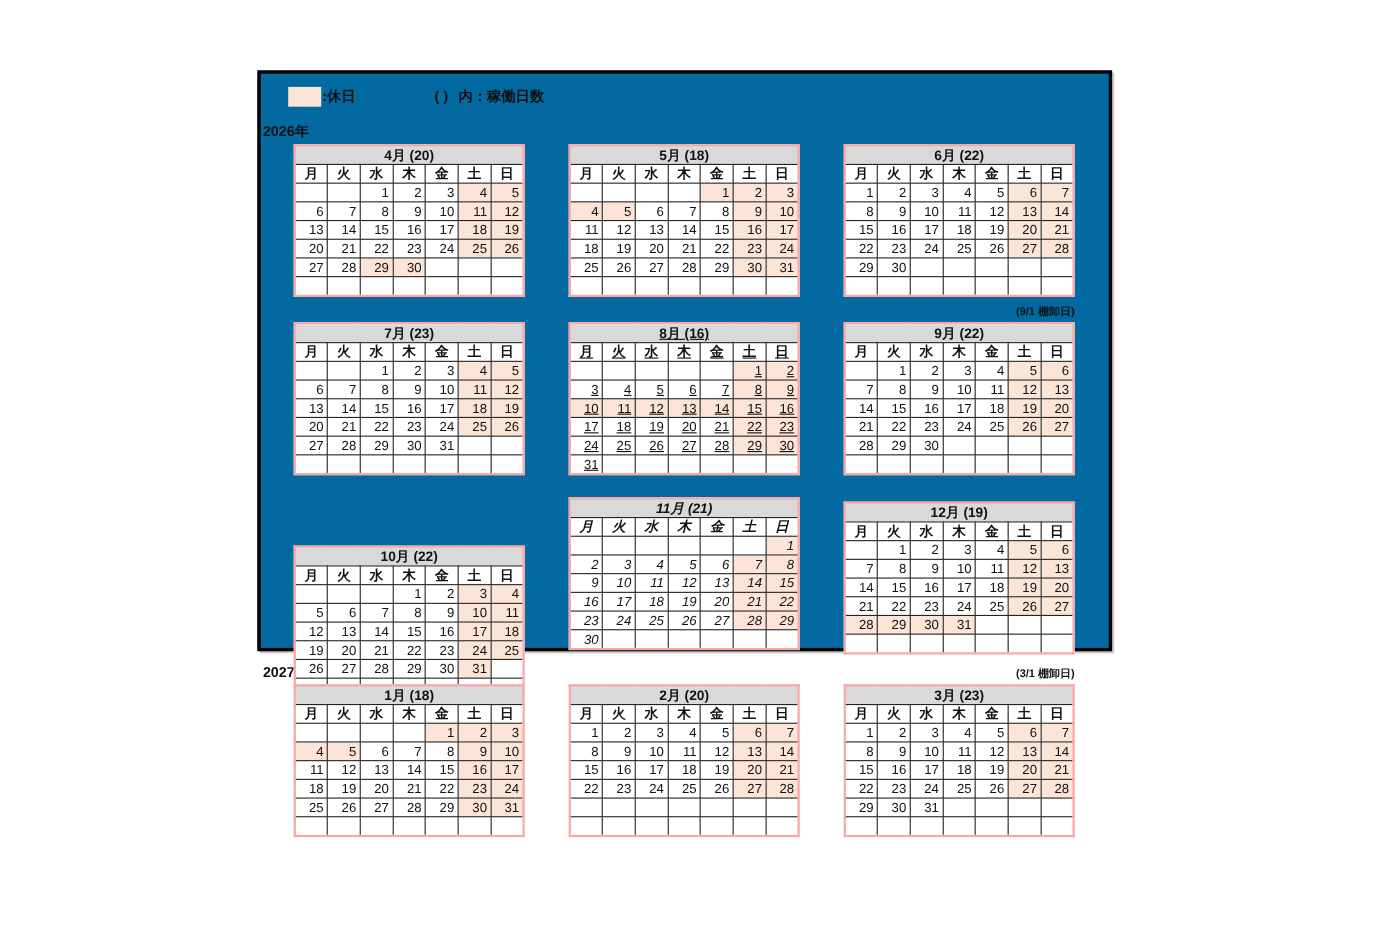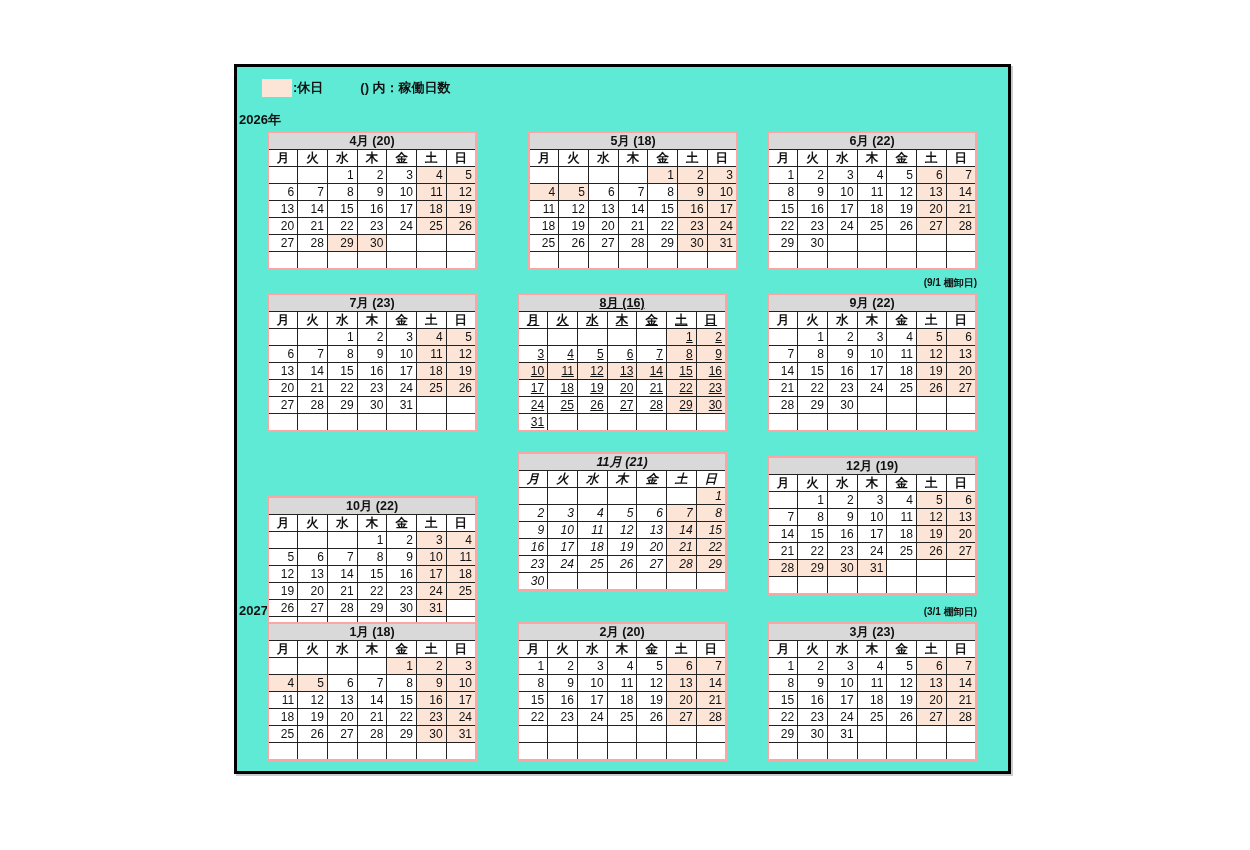--- a/index.html
+++ b/index.html
@@ -2,29 +2,29 @@
 <html style="--hol: #fce4d6; --hdr: #d9d9d9;"><head>
 <meta charset="utf-8">
 <style>
   * { margin:0; padding:0; box-sizing:border-box; }
   html,body { background:#ffffff; }
   .page {
     position:relative; width:1250px; height:850px; background:#ffffff; overflow:hidden;
     font-family:"Liberation Sans","DejaVu Sans",sans-serif; color:#111;
   }
   .frame {
-    position:absolute; left:234px; top:64px; width:777px; height:710px;
-    border:3px solid #000; background:#5eead4;
+    position:absolute; left:234px; top:64px; width:777px; height:528px;
+    border:3px solid #000; background:#0369a1;
     box-shadow:2px 2px 0 rgba(140,140,140,.45);
     padding-left:12px;
   }
   .legend { position:absolute; left:25px; top:12px; display:flex; align-items:center; font-size:13px; font-weight:bold; }
   .legend .swatch { width:30px; height:18px; background:var(--hol,#fce4d6); display:inline-block; }
   .legend .lbl1 { margin-left:1px; }
-  .legend .lbl2 { margin-left:37px; }
+  .legend .lbl2 { margin-left:70px;font-family:Liberation Mono, monospace; }
   .year-label { position:absolute; left:2px; font-size:13px; font-weight:bold; }
   .year-2026 { top:44px; }
   .year-2027 { top:535px; }
   .cal { position:absolute; width:210px; border-collapse:collapse; table-layout:fixed; background:#fff; border:2px solid #fca5a5; }
   .cal td { border:1px solid #222; height:17px; padding:0; font-size:12px; line-height:16px; overflow:hidden; }
   .cal td.title { background:var(--hdr,#d9d9d9); text-align:center; font-weight:bold; font-size:12.5px; }
   .cal td.dow { text-align:center; font-weight:bold; font-size:12.5px; }
   .cal td.day { text-align:right; padding-right:3px; }
   .cal td.hol { background:var(--hol,#fce4d6); }
   .note { position:absolute; width:210px; text-align:right; font-size:10px; font-weight:bold; }
@@ -104,21 +104,21 @@
             <td class="day"></td>
             <td class="day"></td>
             <td class="day"></td>
             <td class="day"></td>
             <td class="day"></td>
             <td class="day"></td>
             <td class="day"></td>
           </tr>
         </tbody>
       </table>
-      <table class="cal" style="left: 280px; top: 64px; margin-left: 11px;">
+      <table class="cal" style="left: 280px; top: 64px;">
         <tbody>
           <tr>
             <td class="title" colspan="7">5月 (18)</td>
           </tr>
           <tr>
             <td class="dow">月</td>
             <td class="dow">火</td>
             <td class="dow">水</td>
             <td class="dow">木</td>
             <td class="dow">金</td>

